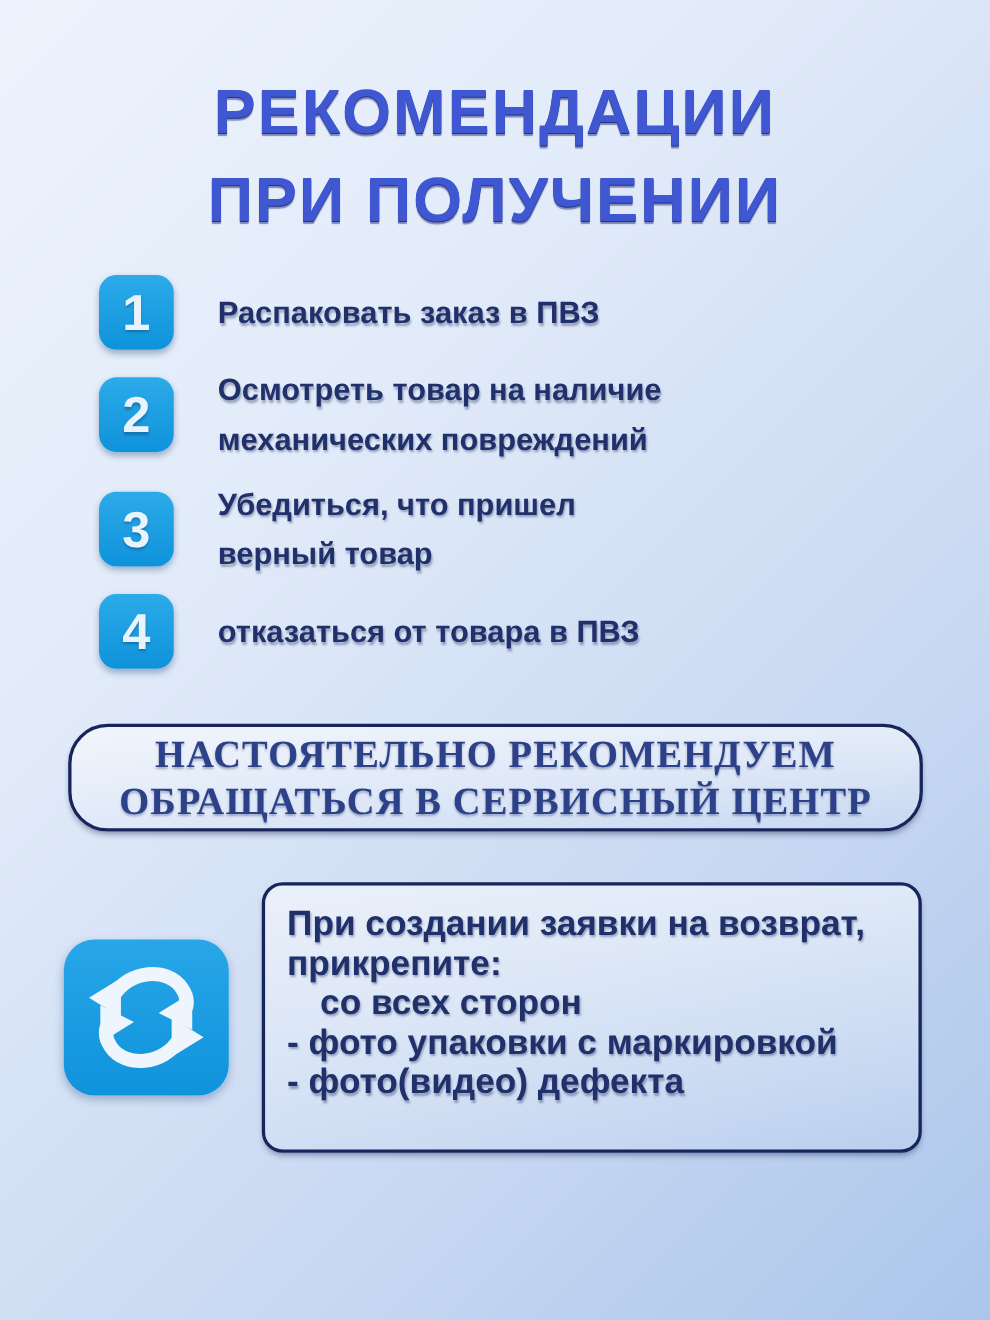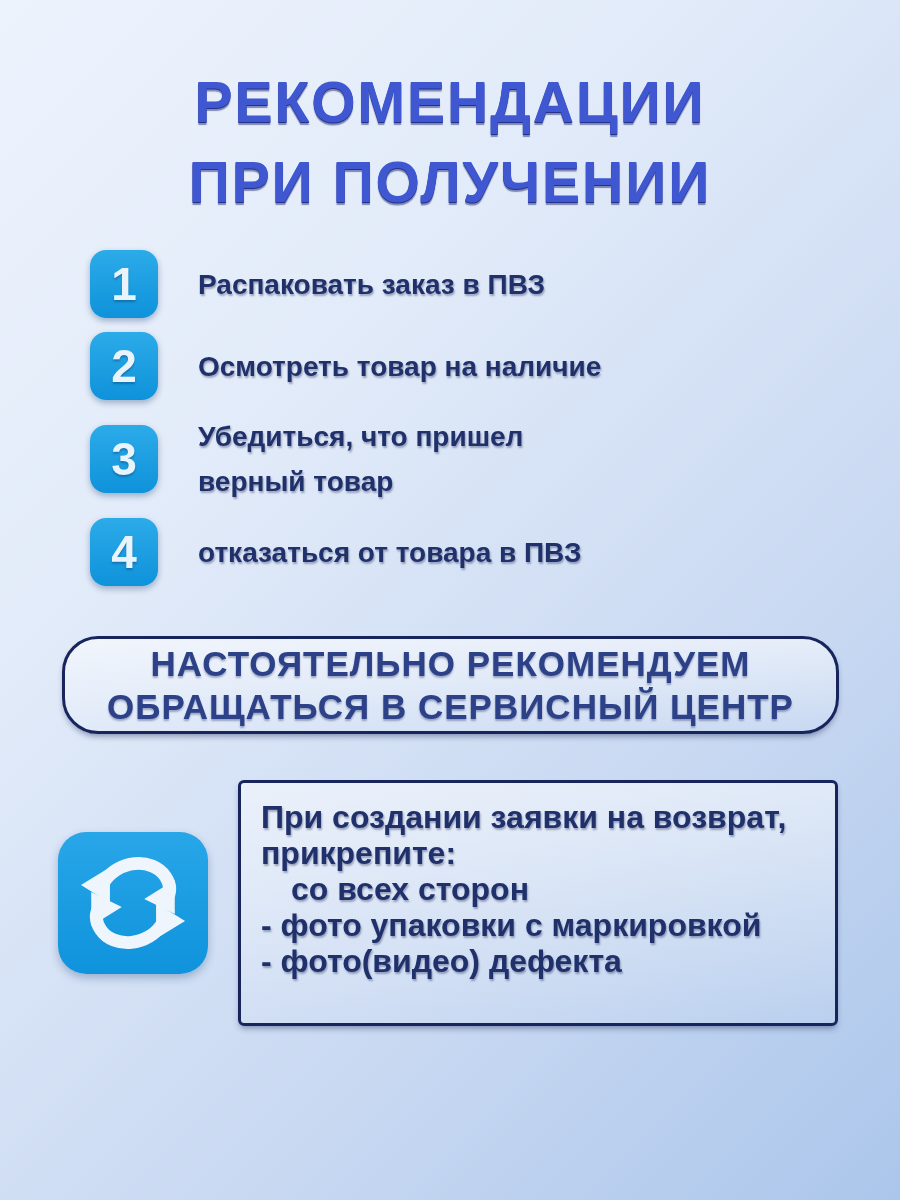--- a/index.html
+++ b/index.html
@@ -46,37 +46,38 @@
     width:777px;height:98px;
     border:3px solid #17255c;
     border-radius:36px;
     background:linear-gradient(180deg,rgba(255,255,255,0.55),rgba(255,255,255,0.08));
     box-shadow:0 4px 6px -2px rgba(20,30,80,0.45);
     display:flex;flex-direction:column;align-items:center;justify-content:center;
     text-align:center;
     font-size:35px;line-height:43px;font-weight:800;letter-spacing:1px;
     color:#2c4187;
     text-shadow:0 2px 2px rgba(20,35,95,0.35);
+    font-family:Liberation Serif, serif;
   }
   
   .bottom{margin-top:46px;padding-left:58px;display:flex;align-items:center;gap:30px;}
   .exchange-icon{
     flex:0 0 auto;
     width:150px;height:142px;
     border-radius:28px;
     background:linear-gradient(180deg,#28a6e8 0%,#0f93dc 100%);
     box-shadow:0 4px 8px rgba(20,60,110,0.3);
     display:flex;align-items:center;justify-content:center;
   }
   .exchange-icon svg{width:128px;height:122px;}
   .note-box{
     box-sizing:border-box;
     width:600px;min-height:246px;
     border:3px solid #17255c;
-    border-radius:6px;
+    border-radius:19px;
     background:linear-gradient(180deg,rgba(255,255,255,0.5),rgba(255,255,255,0.06));
     box-shadow:0 4px 6px -2px rgba(20,30,80,0.45);
     padding:16px 20px 14px 20px;
     font-size:32px;line-height:36px;font-weight:700;
     color:#20306b;
     text-shadow:1px 2px 2px rgba(15,25,75,0.35);
   }
   .note-line.indent{padding-left:30px;}
 </style>
 </head>
@@ -95,20 +96,21 @@
       <div class="badge">1</div>
       <div class="step-text">
         <div>Распаковать заказ в ПВЗ</div>
       </div>
     </div>
 
     <div class="step">
       <div class="badge">2</div>
       <div class="step-text">
         <div>Осмотреть товар на наличие</div>
+        <div>механических повреждений</div>
       </div>
     </div>
 
     <div class="step">
       <div class="badge">3</div>
       <div class="step-text">
         <div>Убедиться, что пришел</div>
         <div>верный товар</div>
       </div>
     </div>

